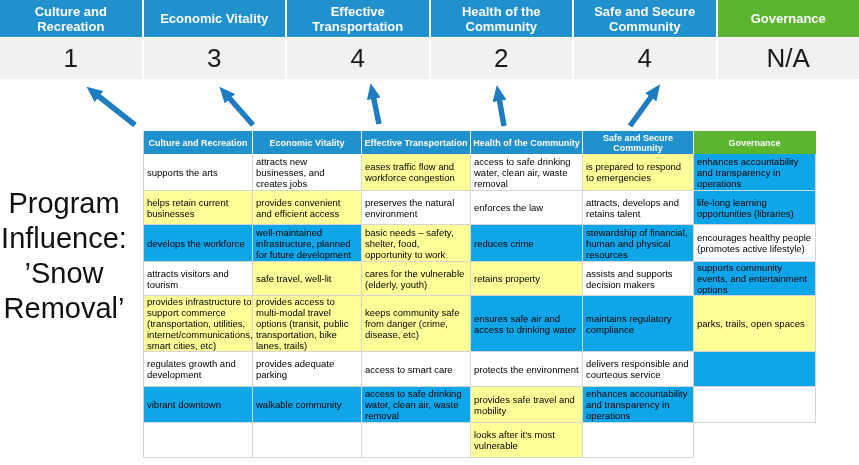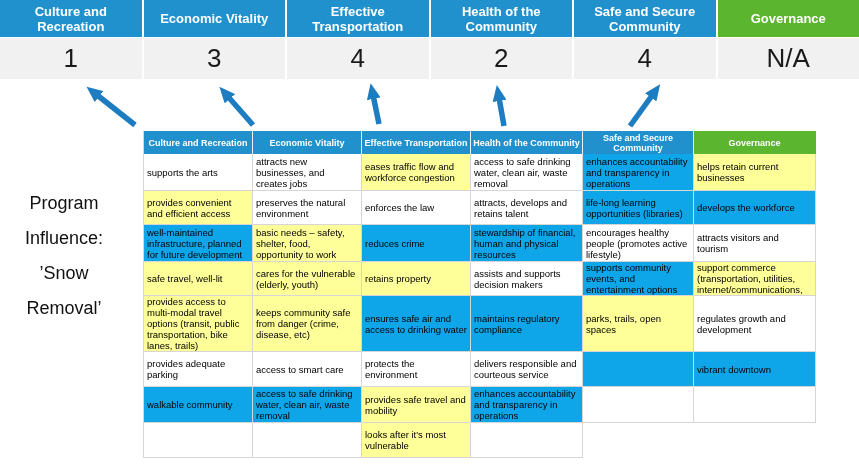--- a/index.html
+++ b/index.html
@@ -22,21 +22,21 @@
   .banner-row.scores{margin-top:1px;}
   .b-score{
     flex:1 1 0;height:41px;display:flex;align-items:center;justify-content:center;
     background:#F1F1F1;color:#1a1a1a;font-size:26px;
   }
   
   .arrows{position:absolute;top:80px;left:0;width:859px;height:52px;}
   
   .side-title{
     position:absolute;left:0;top:186px;width:128px;text-align:center;
-    font-size:18px;line-height:35px;color:#111;
+    font-size:29px;line-height:35px;color:#111;
   }
   
   .matrix{
     position:absolute;left:143px;top:131px;
     display:grid;
     grid-template-columns:109px 109px 109px 112px 111px 122px;
     grid-template-rows:23px 37px 34px 37px 34px 56px 35px 36px 35px;
     border-left:1px solid #D6D6D6;
     background:#ffffff;
   }
@@ -106,20 +106,21 @@
     <div class="m-head blue">Culture and Recreation</div>
     <div class="m-head blue">Economic Vitality</div>
     <div class="m-head blue">Effective Transportation</div>
     <div class="m-head blue">Health of the Community</div>
     <div class="m-head blue">Safe and Secure Community</div>
     <div class="m-head green">Governance</div>
     <div class="m-cell bg-white">supports the arts</div>
     <div class="m-cell bg-white">attracts new businesses, and creates jobs</div>
     <div class="m-cell bg-yellow">eases traffic flow and workforce congestion</div>
     <div class="m-cell bg-white">access to safe drinking water, clean air, waste removal</div>
+    <div class="m-cell bg-yellow">is prepared to respond to emergencies</div>
     <div class="m-cell bg-gray">enhances accountability and transparency in operations</div>
     <div class="m-cell bg-yellow">helps retain current businesses</div>
     <div class="m-cell bg-yellow">provides convenient and efficient access</div>
     <div class="m-cell bg-white">preserves the natural environment</div>
     <div class="m-cell bg-white">enforces the law</div>
     <div class="m-cell bg-white">attracts, develops and retains talent</div>
     <div class="m-cell bg-gray">life-long learning opportunities (libraries)</div>
     <div class="m-cell bg-gray">develops the workforce</div>
     <div class="m-cell bg-gray">well-maintained infrastructure, planned for future development</div>
     <div class="m-cell bg-yellow">basic needs – safety, shelter, food, opportunity to work</div>

